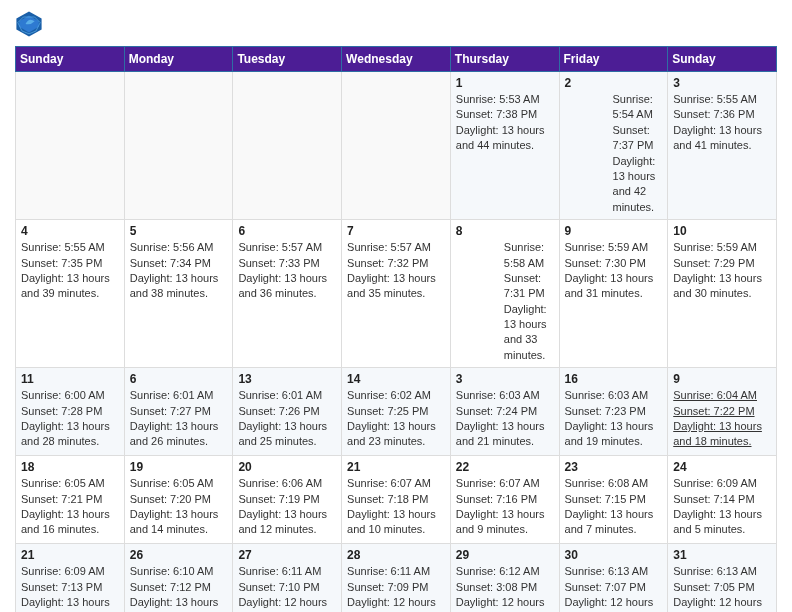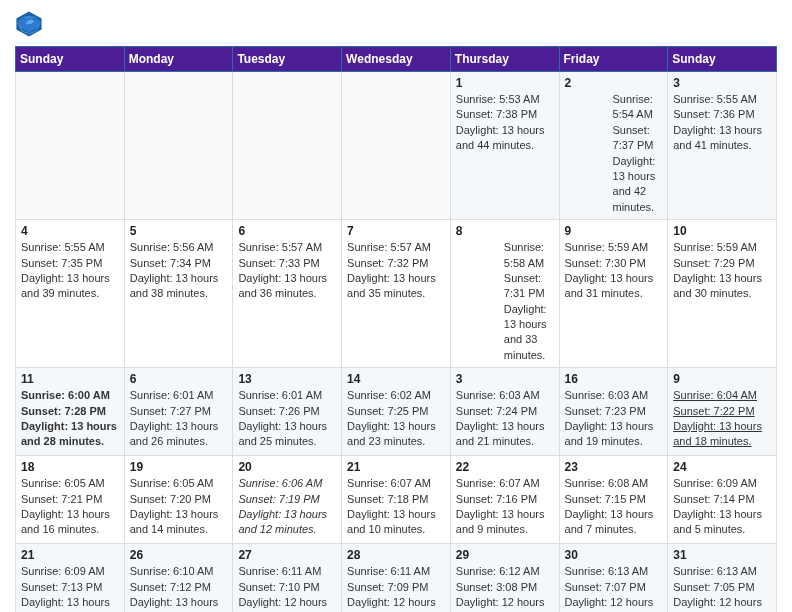--- a/index.html
+++ b/index.html
@@ -203,21 +203,21 @@
           <span class="day-num">10</span>
           <div class="day-info" style="white-space: pre-line;">Sunrise: 5:59 AM
 Sunset: 7:29 PM
 Daylight: 13 hours
 and 30 minutes.</div>
         </td>
       </tr>
       <tr>
         <td>
           <span class="day-num">11</span>
-          <div class="day-info" style="white-space: pre-line; font-weight: bold;">Sunrise: 6:00 AM
+          <div class="day-info" style="white-space: pre-line;">Sunrise: 6:00 AM
 Sunset: 7:28 PM
 Daylight: 13 hours
 and 28 minutes.</div>
         </td>
         <td>
           <span class="day-num">6</span>
           <div class="day-info" style="white-space: pre-line;">Sunrise: 6:01 AM
 Sunset: 7:27 PM
 Daylight: 13 hours
 and 26 minutes.</div>
@@ -268,21 +268,21 @@
         </td>
         <td>
           <span class="day-num">19</span>
           <div class="day-info" style="white-space: pre-line;">Sunrise: 6:05 AM
 Sunset: 7:20 PM
 Daylight: 13 hours
 and 14 minutes.</div>
         </td>
         <td>
           <span class="day-num">20</span>
-          <div class="day-info" style="white-space: pre-line; font-style: italic;">Sunrise: 6:06 AM
+          <div class="day-info" style="white-space: pre-line;">Sunrise: 6:06 AM
 Sunset: 7:19 PM
 Daylight: 13 hours
 and 12 minutes.</div>
         </td>
         <td>
           <span class="day-num">21</span>
           <div class="day-info" style="white-space: pre-line;">Sunrise: 6:07 AM
 Sunset: 7:18 PM
 Daylight: 13 hours
 and 10 minutes.</div>

